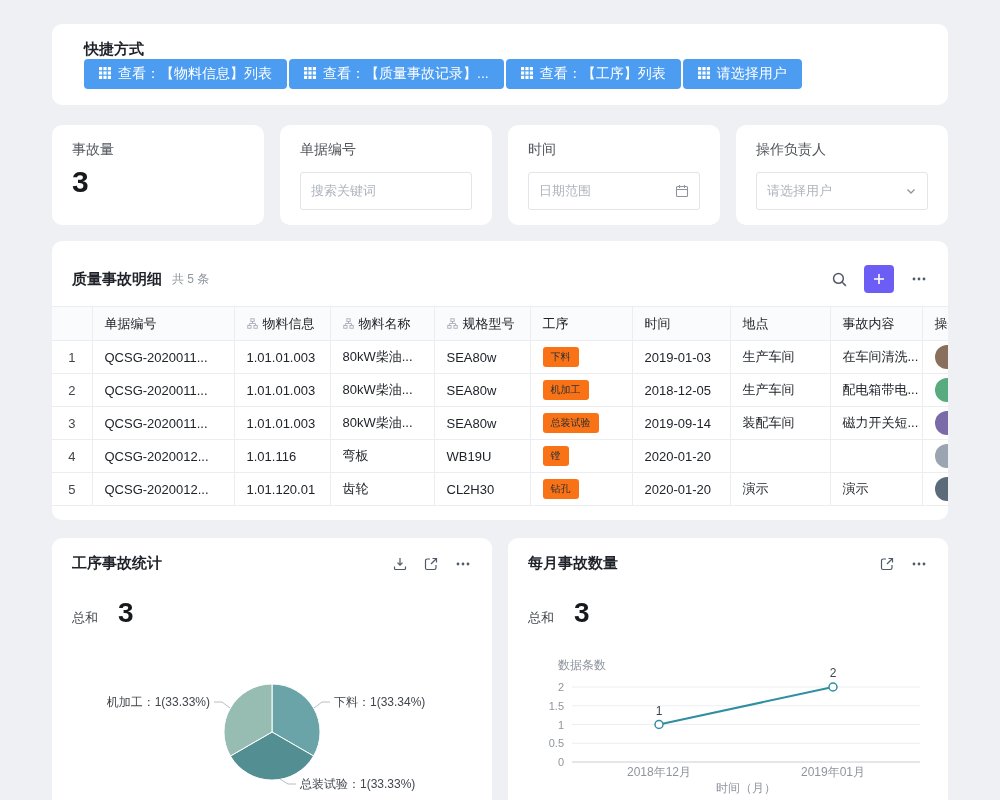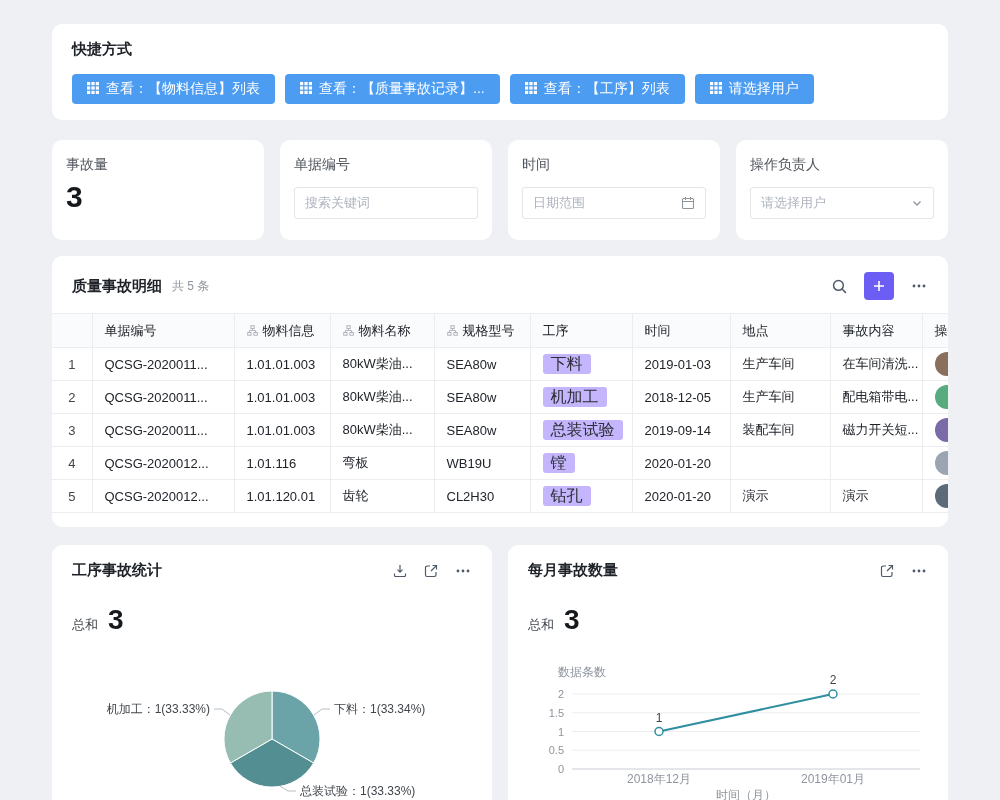--- a/index.html
+++ b/index.html
@@ -2,51 +2,51 @@
 <html><head>
 <meta charset="utf-8">
 <style>
   *{margin:0;padding:0;box-sizing:border-box;}
   html,body{width:1000px;height:800px;overflow:hidden;}
   body{background:#eef0f4;font-family:"Liberation Sans","DejaVu Sans",sans-serif;color:#1f2329;}
   .page{padding:24px 52px 0;}
   .card{background:#fff;border-radius:10px;}
   .card-title{font-size:15px;font-weight:bold;color:#1f2329;}
   
-  .shortcuts{padding:16px 20px;margin-bottom:20px;}
-  .btn-row{display:flex;gap:10px;margin-top:15px;}
+  .shortcuts{padding:16px 32px;margin-bottom:20px;}
+  .btn-row{display:flex;gap:2px;}
   .quick-btn{display:inline-flex;align-items:center;gap:7px;height:30px;padding:0 15px;background:#4c9df2;color:#fff;border:none;border-radius:4px;font-size:14px;cursor:pointer;white-space:nowrap;}
   
   .stats-row{display:flex;gap:16px;margin-bottom:16px;}
-  .stat-card{flex:1;padding:16px 14px;height:100px;}
+  .stat-card{flex:1;padding:16px 20px;height:100px;}
   .stat-label{font-size:14px;color:#51565d;}
   .stat-value{font-size:30px;font-weight:bold;margin-top:6px;color:#171a1d;}
-  .fake-input{margin-top:13px;height:32px;border:1px solid #e3e5e9;border-radius:3px;display:flex;align-items:center;justify-content:space-between;padding:0 10px;color:#aeb4bd;font-size:13px;cursor:text;background:#fff;}
+  .fake-input{margin-top:13px;height:38px;border:1px solid #e3e5e9;border-radius:3px;display:flex;align-items:center;justify-content:space-between;padding:0 10px;color:#aeb4bd;font-size:13px;cursor:text;background:#fff;}
   .fake-input .in-icon{color:#8f959e;display:flex;}
   
-  .table-card{padding:16px 0 14px;margin-bottom:18px;overflow:hidden;}
+  .table-card{padding:24px 0 14px;margin-bottom:18px;overflow:hidden;}
   .table-head{display:flex;align-items:center;padding:0 20px;}
   .count{font-size:12px;color:#8f959e;margin-left:10px;}
   .table-actions{margin-left:auto;display:flex;align-items:center;gap:16px;}
   .icon-btn{color:#4e5969;display:flex;align-items:center;cursor:pointer;background:none;border:none;padding:0;}
   .add-btn{width:30px;height:28px;background:#6c5ef5;border-radius:4px;color:#fff;display:flex;align-items:center;justify-content:center;border:none;cursor:pointer;}
   .tbl-wrap{margin-top:13px;width:100%;overflow:hidden;}
   table{border-collapse:collapse;table-layout:fixed;width:960px;font-size:13px;}
   th,td{border-right:1px solid #ebedf1;border-bottom:1px solid #ebedf1;padding:0 12px;text-align:left;white-space:nowrap;overflow:hidden;height:33px;font-weight:normal;color:#20242a;}
   thead th{height:34px;background:#fafbfc;border-top:1px solid #ebedf1;}
   th.idx,td.idx{text-align:center;padding:0;color:#41464c;}
   .hdr-icon{color:#a9aeb8;margin-right:5px;display:inline-block;vertical-align:-1px;}
-  .tag{display:inline-block;background:#c4b5fd;border-radius:3px;padding:2px 8px;font-size:16px;color:#2b2f36;line-height:16px;}
+  .tag{display:inline-block;background:#f97316;border-radius:3px;padding:2px 8px;font-size:10px;color:#2b2f36;line-height:16px;}
   .avatar{width:24px;height:24px;border-radius:50%;display:inline-block;vertical-align:middle;}
   
   .charts-row{display:flex;gap:16px;}
   .chart-card{flex:1;padding:16px 20px;height:300px;overflow:hidden;}
   .chart-head{display:flex;align-items:center;}
   .chart-actions{margin-left:auto;display:flex;align-items:center;gap:15px;color:#4e5969;}
-  .sum-row{margin-top:24px;display:flex;align-items:baseline;gap:10px;}
+  .sum-row{margin-top:24px;display:flex;align-items:baseline;gap:20px;}
   .sum-label{font-size:13px;color:#41464c;}
   .sum-value{font-size:28px;font-weight:bold;color:#171a1d;}
   .chart-svg{display:block;margin-top:18px;}
 </style>
 </head>
 <body>
 
 <div class="page">
 
   <section class="card shortcuts">

